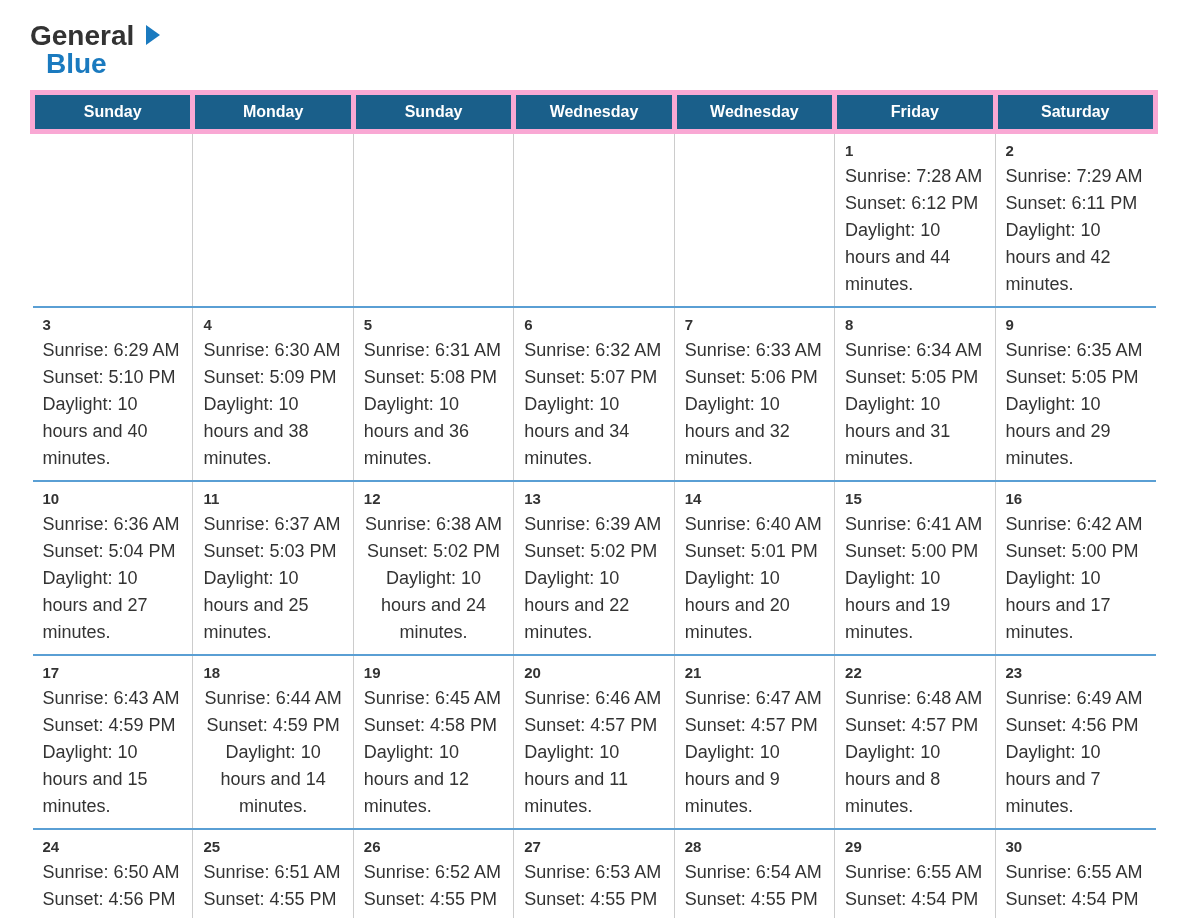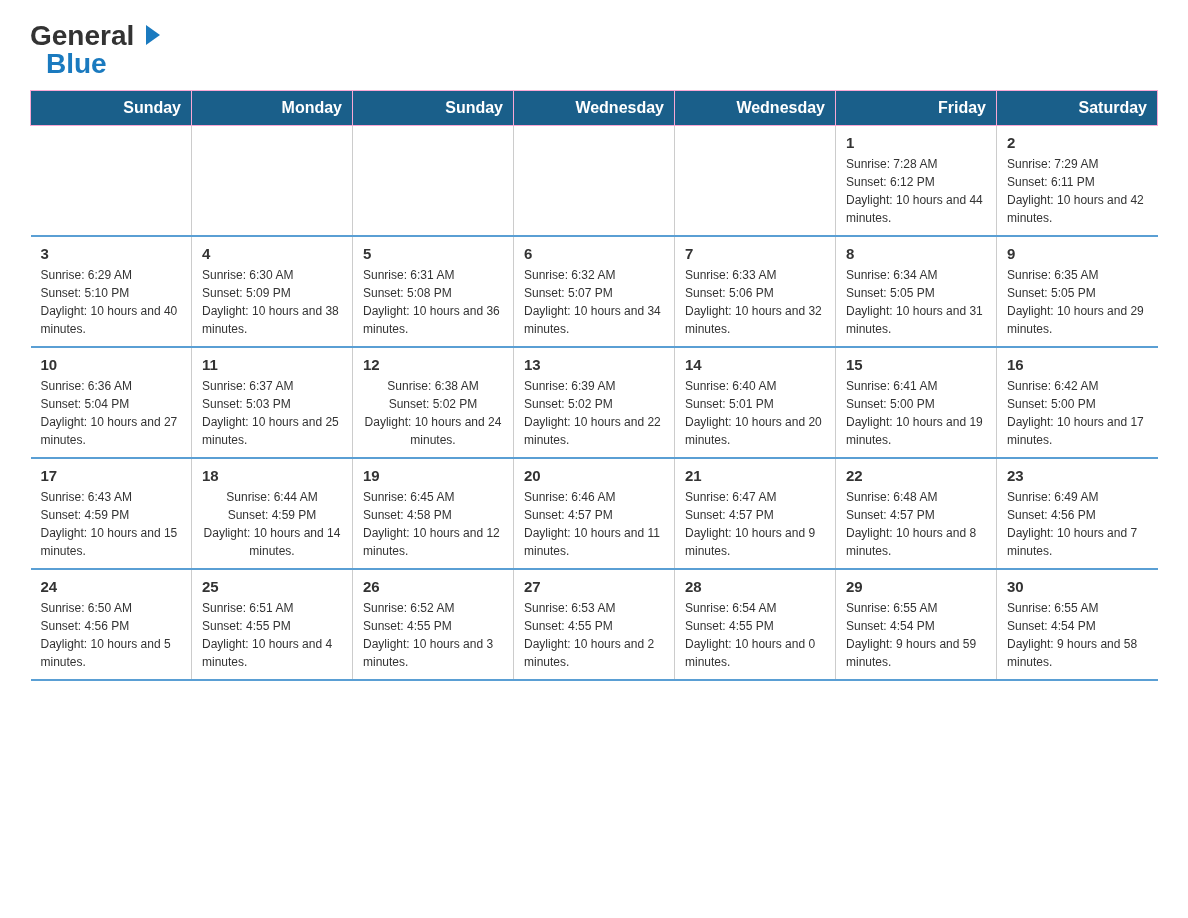--- a/index.html
+++ b/index.html
@@ -39,22 +39,22 @@
       width: 100%;
       border-collapse: collapse;
       margin-top: 10px;
     }
     thead tr th {
       background-color: #1a5f8a;
       color: #fff;
       font-size: 16px;
       font-weight: bold;
       padding: 8px 10px;
-      text-align: right;
-      border: 1px solid #f9a8d4;
+      text-align: center;
+      border: 5px solid #f9a8d4;
     }
     tbody tr {
       border-bottom: 2px solid #5a9fd4;
     }
     tbody tr td {
       vertical-align: top;
       padding: 8px 10px;
       font-size: 13px;
       color: #333;
       border-right: 1px solid #ccc;
@@ -63,21 +63,21 @@
     }
     tbody tr td:last-child {
       border-right: none;
     }
     .day-number {
       font-size: 15px;
       font-weight: bold;
       margin-bottom: 4px;
     }
     .day-info {
-      font-size: 12px;
+      font-size: 18px;
       line-height: 1.5;
     }
     tbody tr td.empty {
       background: #fff;
     }
     .logo-line1 {
       display: flex;
       align-items: center;
       gap: 8px;
     }

